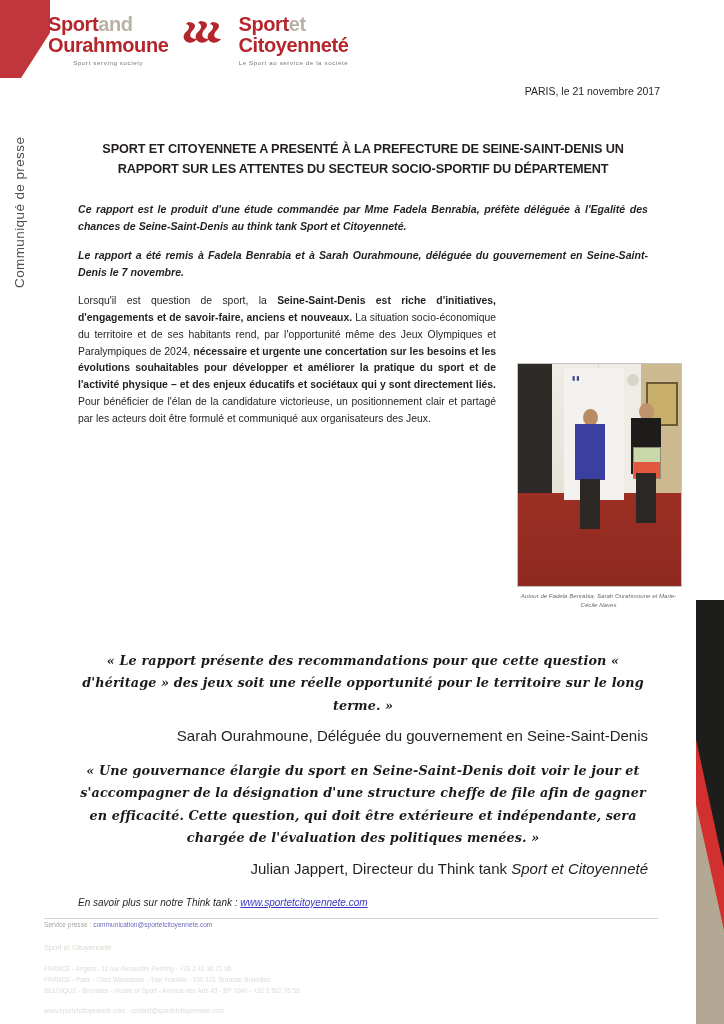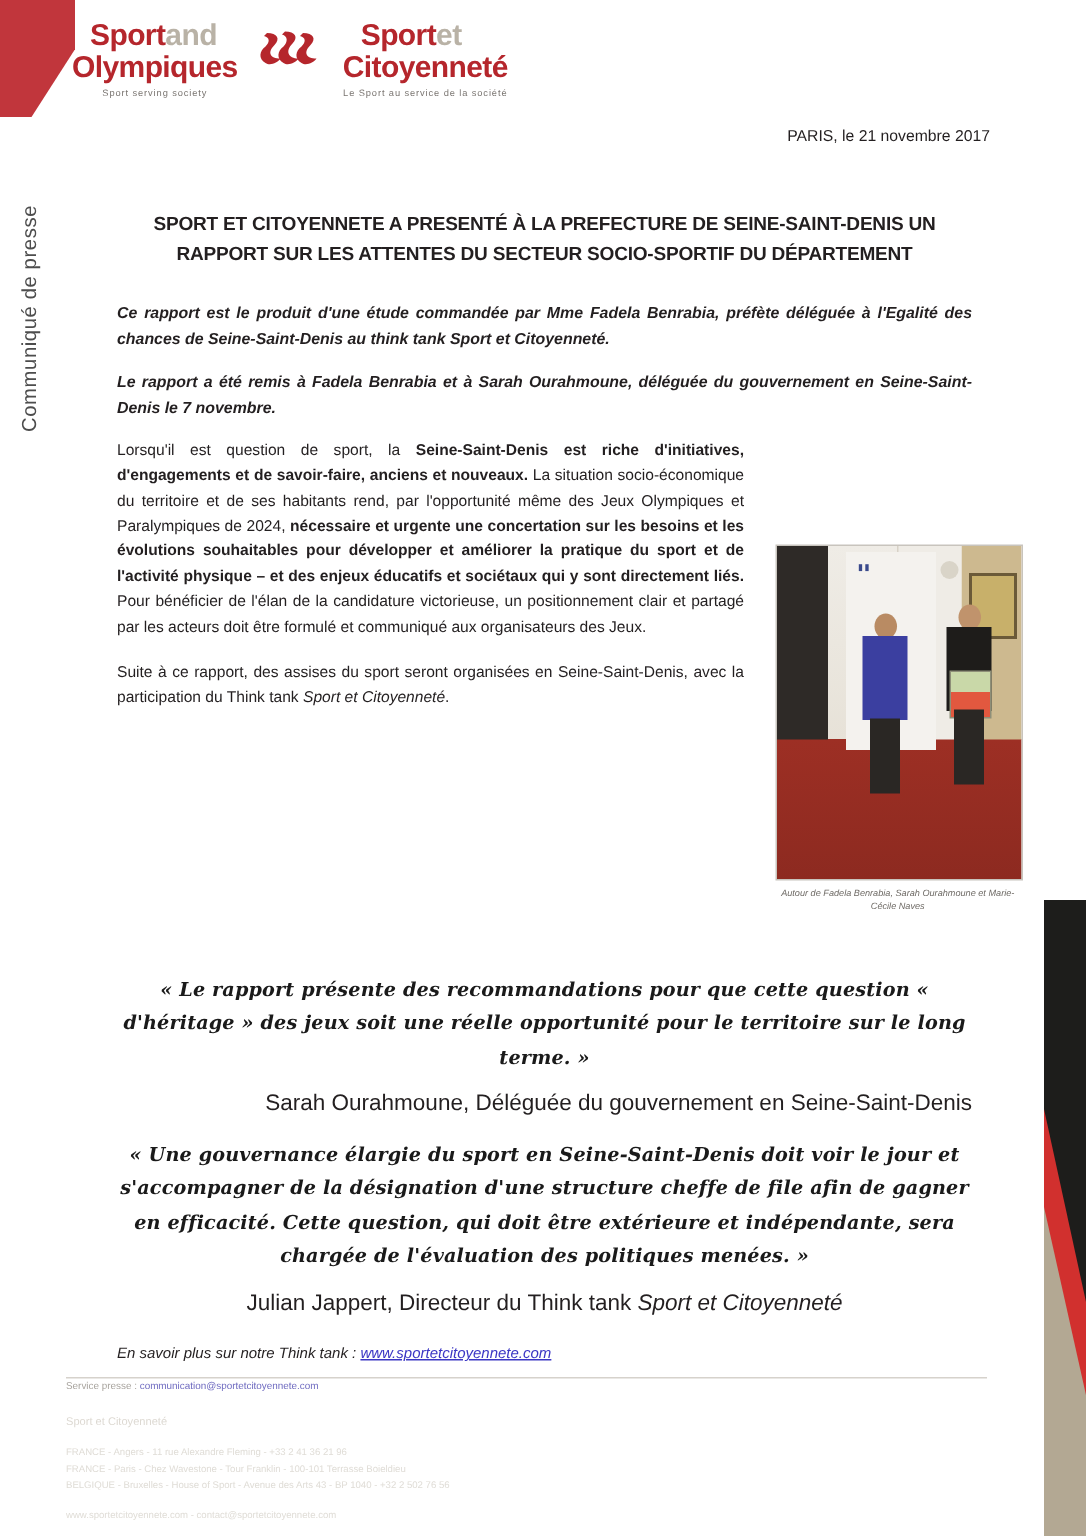--- a/index.html
+++ b/index.html
@@ -51,21 +51,20 @@
     left: 48px; top: 14px;
     display: flex;
     align-items: flex-start;
   }
   .logo-block { line-height: 1; }
   .logo-line1 {
     font-size: 20px;
     font-weight: bold;
     letter-spacing: -0.4px;
     white-space: nowrap;
-    margin-left: 12px;
   }
   .logo-line2 {
     font-size: 20px;
     font-weight: bold;
     letter-spacing: -0.4px;
     white-space: nowrap;
     margin-top: 1px;
   }
   .red-word { color: #b5262c; }
   .grey-word { color: #b9b2a6; }
@@ -202,21 +201,21 @@
   }
   .quote-attr {
     font-size: 15px;
     text-align: right;
     margin-top: 10px;
     color: #231f20;
   }
   .quote-attr i { font-style: italic; }
   #quote1 { top: 640px; margin-top: 10px; }
   #quote2 { top: 760px; }
-  #quote2 .quote-attr { text-align: center; }
+  #quote2 .quote-attr { text-align: right; }
 
   
   .more-line {
     position: absolute;
     left: 78px;
     top: 897px;
     width: 570px;
     font-size: 10px;
     font-style: italic;
     color: #231f20;
@@ -266,21 +265,21 @@
     <div class="band band-tan"></div>
     <div class="band band-red"></div>
     <div class="band band-black"></div>
   </div>
 
   <div class="logo-zone">
     <div class="logo-block">
       <div class="logo-line1">
         <span class="red-word">Sport</span><span class="grey-word">and</span>
       </div>
-      <div class="logo-line2 red-word">Olympiques</div>
+      <div class="logo-line2 red-word">Ourahmoune</div>
       <div class="logo-tag">Sport serving society</div>
     </div>
 
     <div class="logo-mark">
       <svg width="44" height="34" viewBox="0 0 44 34">
         <g fill="#b5262c">
           <path d="M6 4 c7 0 9 4 5 8 c-5 5 -3 9 4 9 c-2 3 -7 5 -10 3 c-5 -3 -4 -8 0 -11 c3 -3 3 -6 -1 -7 z"></path>
           <path d="M18 3 c7 0 9 4 5 8 c-5 5 -3 10 4 10 c-2 3 -7 5 -10 3 c-5 -3 -4 -8 0 -11 c3 -3 3 -7 -1 -8 z"></path>
           <path d="M30 4 c7 0 9 4 5 8 c-5 5 -3 9 4 9 c-2 3 -7 5 -10 3 c-5 -3 -4 -8 0 -11 c3 -3 3 -6 -1 -7 z"></path>
         </g>
@@ -302,23 +301,20 @@
 
   <div class="content">
     <h1 class="title">SPORT ET CITOYENNETE A PRESENTÉ À LA PREFECTURE DE SEINE-SAINT-DENIS UN RAPPORT SUR LES ATTENTES DU SECTEUR SOCIO-SPORTIF DU DÉPARTEMENT</h1>
 
     <p class="lead">Ce rapport est le produit d'une étude commandée par Mme Fadela Benrabia, préfète déléguée à l'Egalité des chances de Seine-Saint-Denis au think tank Sport et Citoyenneté.</p>
     <p class="lead">Le rapport a été remis à Fadela Benrabia et à Sarah Ourahmoune, déléguée du gouvernement en Seine-Saint-Denis le 7 novembre.</p>
 
     <div class="body-col">
       <p class="body">
         <span>Lorsqu'il est question de sport, la </span><b>Seine-Saint-Denis est riche d'initiatives, d'engagements et de savoir-faire, anciens et nouveaux.</b><span> La situation socio-économique du territoire et de ses habitants rend, par l'opportunité même des Jeux Olympiques et Paralympiques de 2024, </span><b>nécessaire et urgente une concertation sur les besoins et les évolutions souhaitables pour développer et améliorer la pratique du sport et de l'activité physique – et des enjeux éducatifs et sociétaux qui y sont directement liés.</b><span> Pour bénéficier de l'élan de la candidature victorieuse, un positionnement clair et partagé par les acteurs doit être formulé et communiqué aux organisateurs des Jeux.</span>
-      </p>
-      <p class="body">
-        <span>Suite à ce rapport, des assises du sport seront organisées en Seine-Saint-Denis, avec la participation du Think tank </span><i>Sport et Citoyenneté</i><span>.</span>
       </p>
     </div>
   </div>
 
   <div class="photo-wrap">
     <div class="photo">
       <div class="wall-left"></div>
       <div class="wall-right"></div>
       <div class="door"></div>
       <div class="banner"></div>

